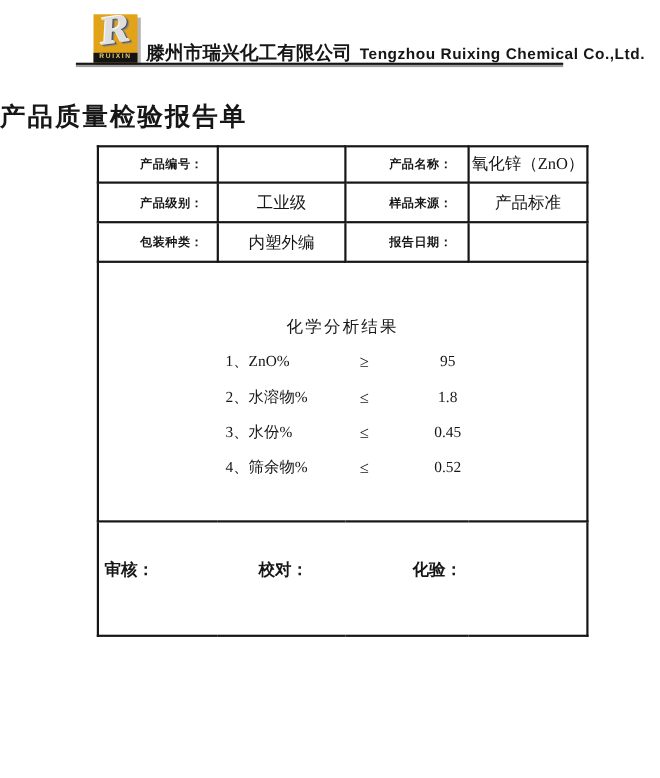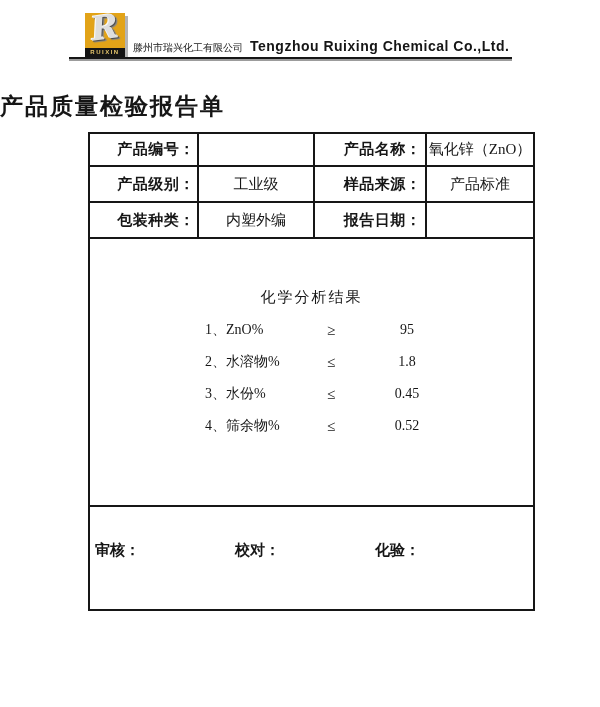--- a/index.html
+++ b/index.html
@@ -48,21 +48,21 @@
     letter-spacing: 1.5px;
     line-height: 9px;
     text-align: center;
   }
   .company {
     position: absolute;
     left: 133px;
     top: 37px;
     white-space: nowrap;
   }
-  .company-cn { font-size: 10px; font-weight: normal; margin-top: 35px; }
+  .company-cn { font-size: 17px; font-weight: bold; margin-top: 35px; }
   .company-en { font-size: 14px; font-weight: bold; letter-spacing: 0.5px; margin-left: 7px; }
   .header-rule {
     position: absolute;
     left: 69px;
     top: 57px;
     width: 443px;
     height: 2px;
     background: #161616;
     box-shadow: 0 2px 0 #9c9c9c;
   }
@@ -87,32 +87,32 @@
     border-collapse: collapse;
     table-layout: fixed;
   }
   .report td {
     border: 2px solid #161616;
     padding: 0;
     vertical-align: middle;
   }
   .report td.lbl {
     font-weight: bold;
-    font-size: 15px;
+    font-size: 11px;
     text-align: center;
     letter-spacing: 0.5px;
     padding-left: 25px;
   }
   .report td.val {
     font-family: "Liberation Serif", serif;
     font-size: 15px;
     text-align: center;
   }
 
-  .analysis-cell { position: relative; height: 268px; vertical-align: top; }
+  .analysis-cell { position: relative; height: 236px; vertical-align: top; }
   .analysis-title {
     position: absolute;
     top: 49px;
     left: 0;
     width: 100%;
     text-align: center;
     font-family: "Liberation Serif", serif;
     font-size: 15px;
     letter-spacing: 2px;
   }

